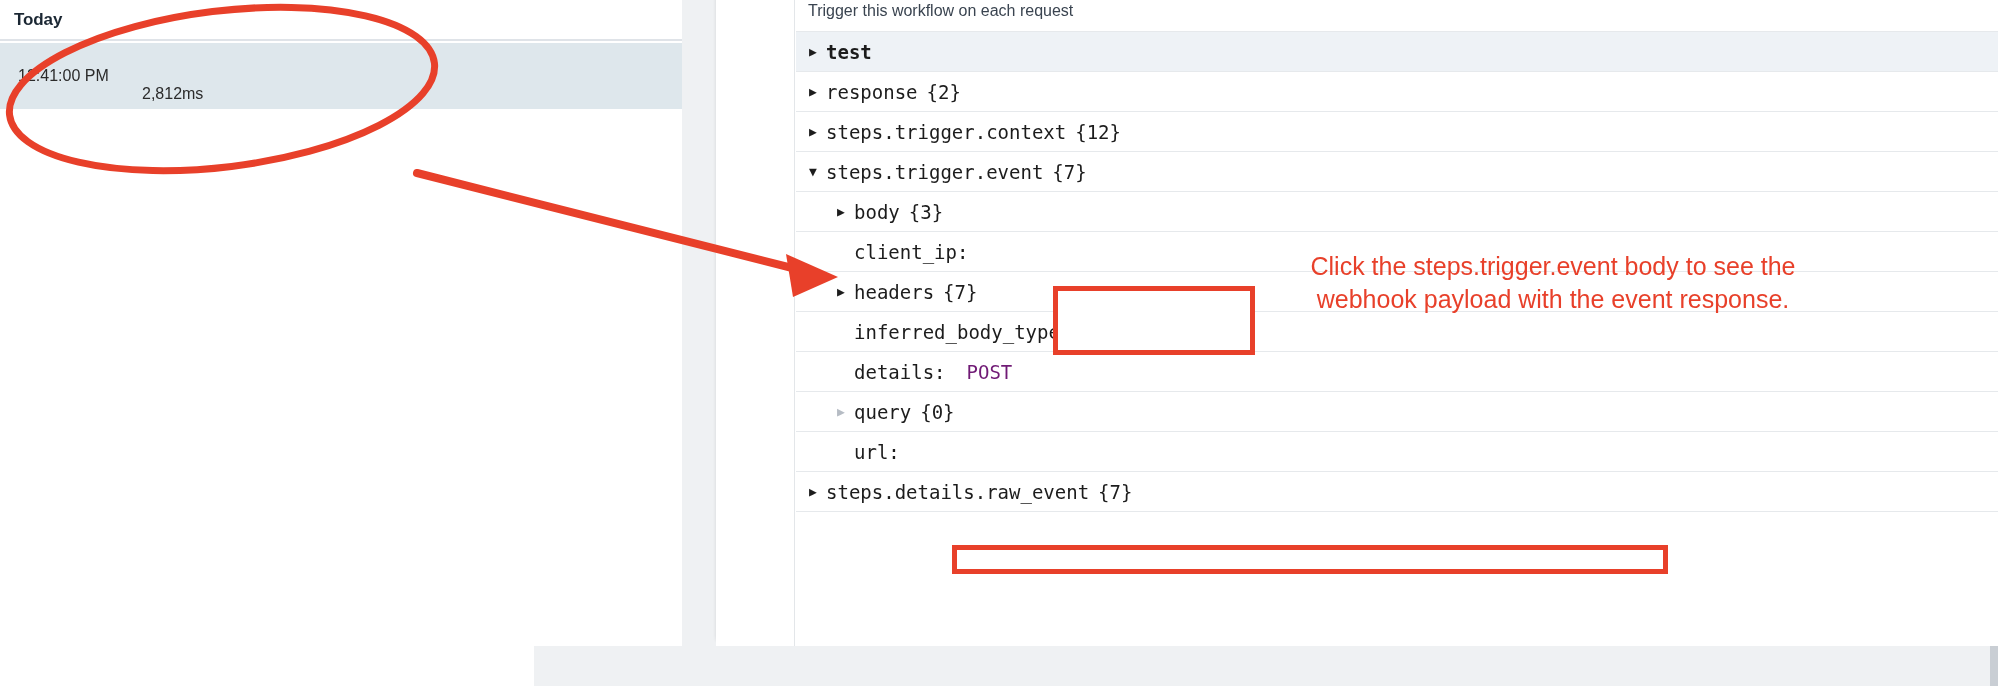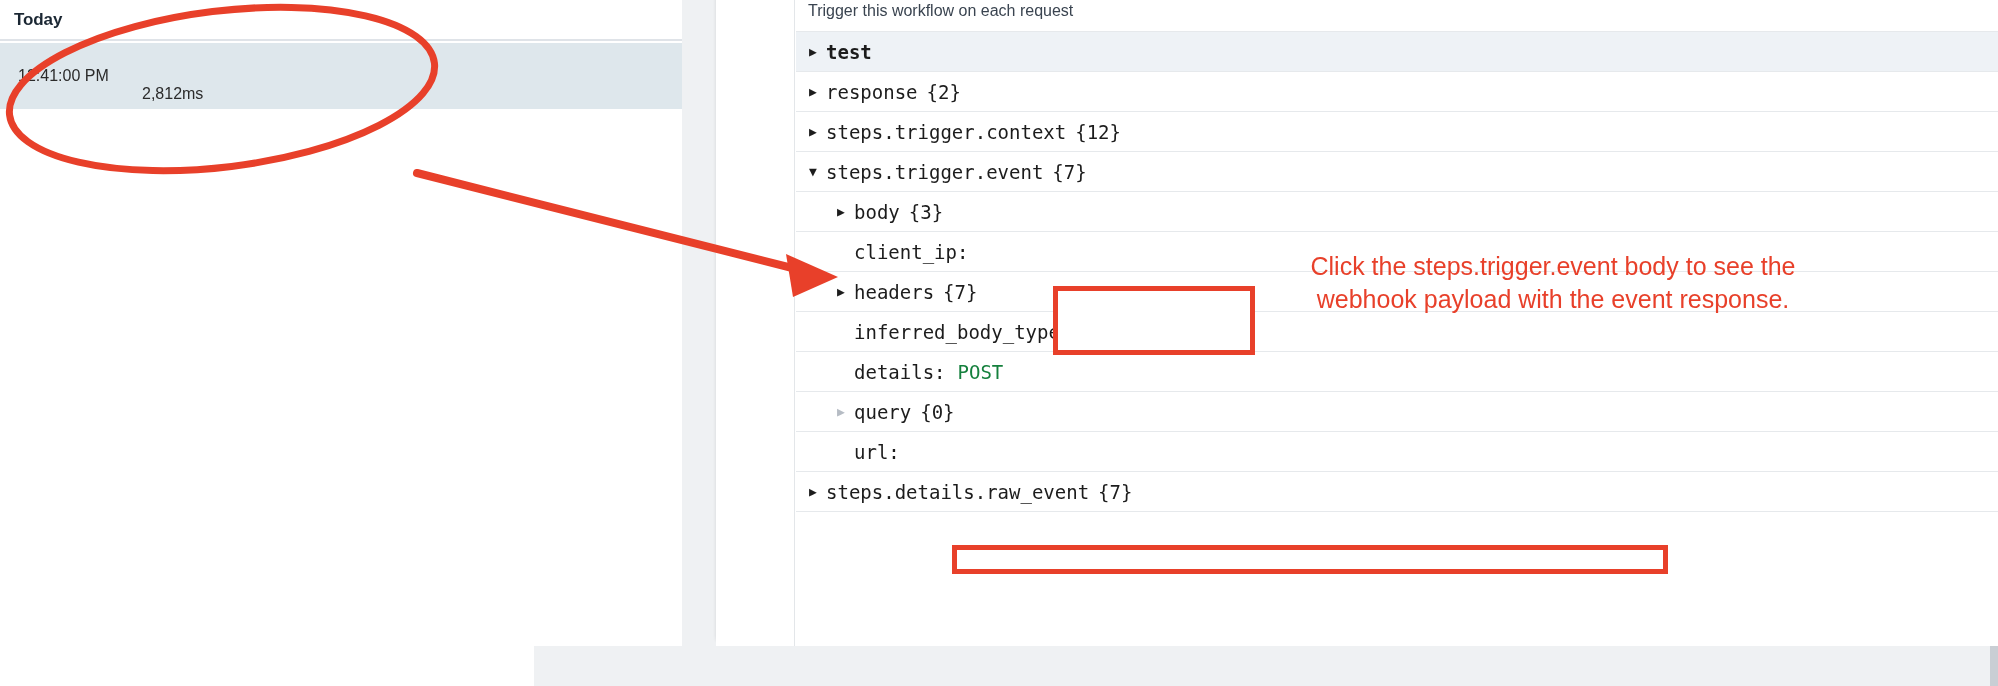--- a/index.html
+++ b/index.html
@@ -131,21 +131,21 @@
     margin-left: 8px;
     cursor: pointer;
   }
   .caret.muted { color: #b6bcc4; }
   .caret.spacer { visibility: hidden; }
 
   .indent-1 { padding-left: 28px; }
 
   .row-label { margin-left: 4px; }
   .row-count { margin-left: 9px; }
-  .row-val { margin-left: 12px; color: #15803d; }
+  .row-val { margin-left: 21px; color: #701a75; }
 
   .tree-spacer {
     height: 36px;
     background: #ffffff;
   }
 
   
   .bottom-strip {
     position: absolute;
     left: 534px; top: 646px;

